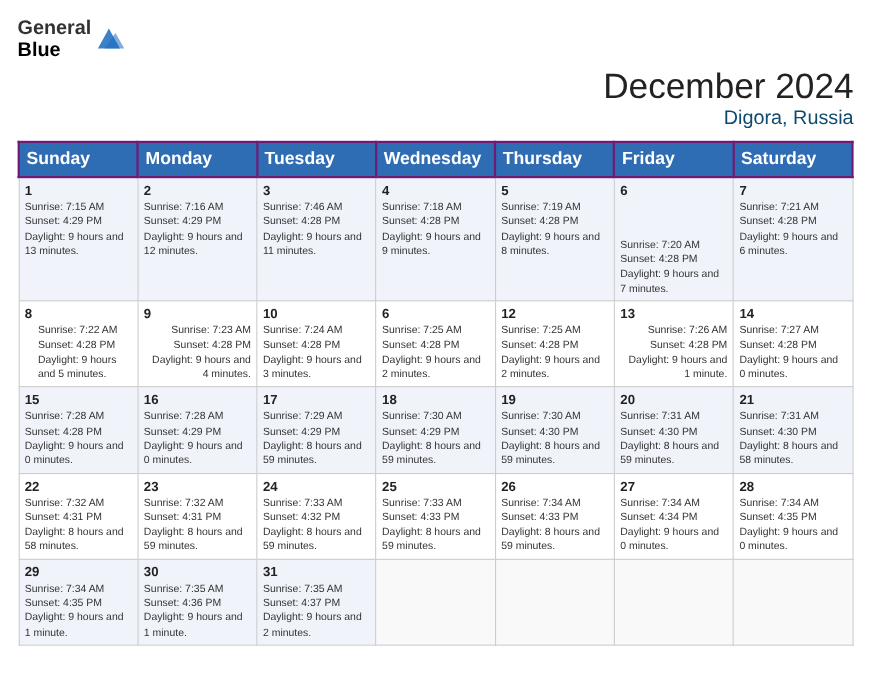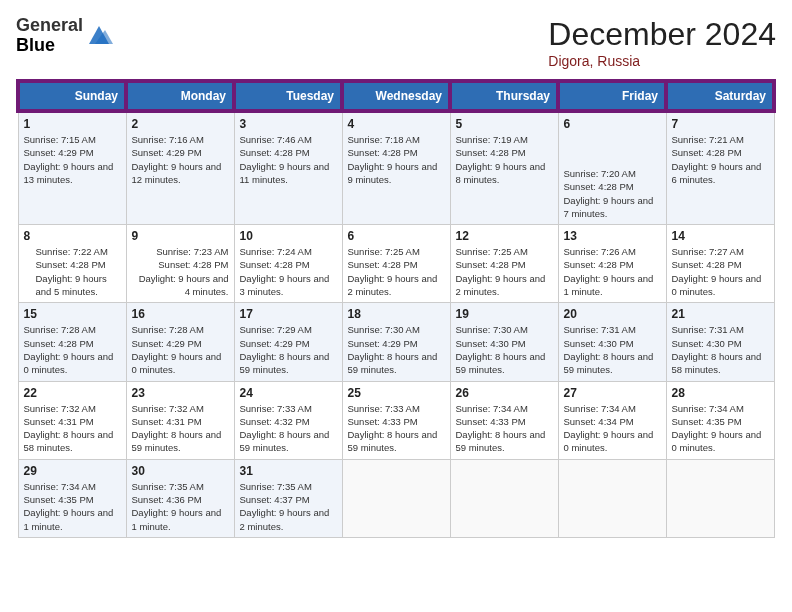--- a/index.html
+++ b/index.html
@@ -41,45 +41,46 @@
       font-size: 18px;
       font-weight: bold;
       color: #000000;
     }
     .logo-icon {
       width: 28px;
       height: 28px;
       margin-left: 2px;
     }
     .title-block {
-      text-align: left;
+      text-align: right;
+      margin-top: 44px;
     }
     .month-title {
       font-size: 32px;
       font-weight: normal;
       color: #222;
     }
     .location {
-      font-size: 14px;
-      color: #7f1d1d;
+      font-size: 18px;
+      color: #0c4a6e;
     }
     .calendar-table {
       width: 100%;
       border-collapse: collapse;
       flex: 1;
       font-size: 10.5px;
     }
     .calendar-table thead th {
       background-color: #2e6db4;
       color: #fff;
-      text-align: right;
+      text-align: left;
       padding: 6px 6px;
-      font-size: 12px;
+      font-size: 16px;
       font-weight: bold;
-      border: 4px solid #701a75;
+      border: 2px solid #701a75;
     }
     .calendar-table tbody td {
       border: 1px solid #ccc;
       vertical-align: top;
       padding: 4px 5px;
       width: calc(100% / 7);
       background: #fff;
     }
     .calendar-table tbody tr:nth-child(odd) td {
       background: #f0f4fa;
@@ -207,21 +208,21 @@
 Daylight: 9 hours and 2 minutes.</div>
           </td>
           <td>
             <span class="day-number">12</span>
             <div class="day-info" style="white-space: pre-line;">Sunrise: 7:25 AM
 Sunset: 4:28 PM
 Daylight: 9 hours and 2 minutes.</div>
           </td>
           <td>
             <span class="day-number">13</span>
-            <div class="day-info" style="white-space: pre-line;">Sunrise: 7:26 AM
+            <div class="day-info" style="white-space: pre-line; text-align: right;">Sunrise: 7:26 AM
 Sunset: 4:28 PM
 Daylight: 9 hours and 1 minute.</div>
           </td>
           <td>
             <span class="day-number">14</span>
             <div class="day-info" style="white-space: pre-line;">Sunrise: 7:27 AM
 Sunset: 4:28 PM
 Daylight: 9 hours and 0 minutes.</div>
           </td>
         </tr>

